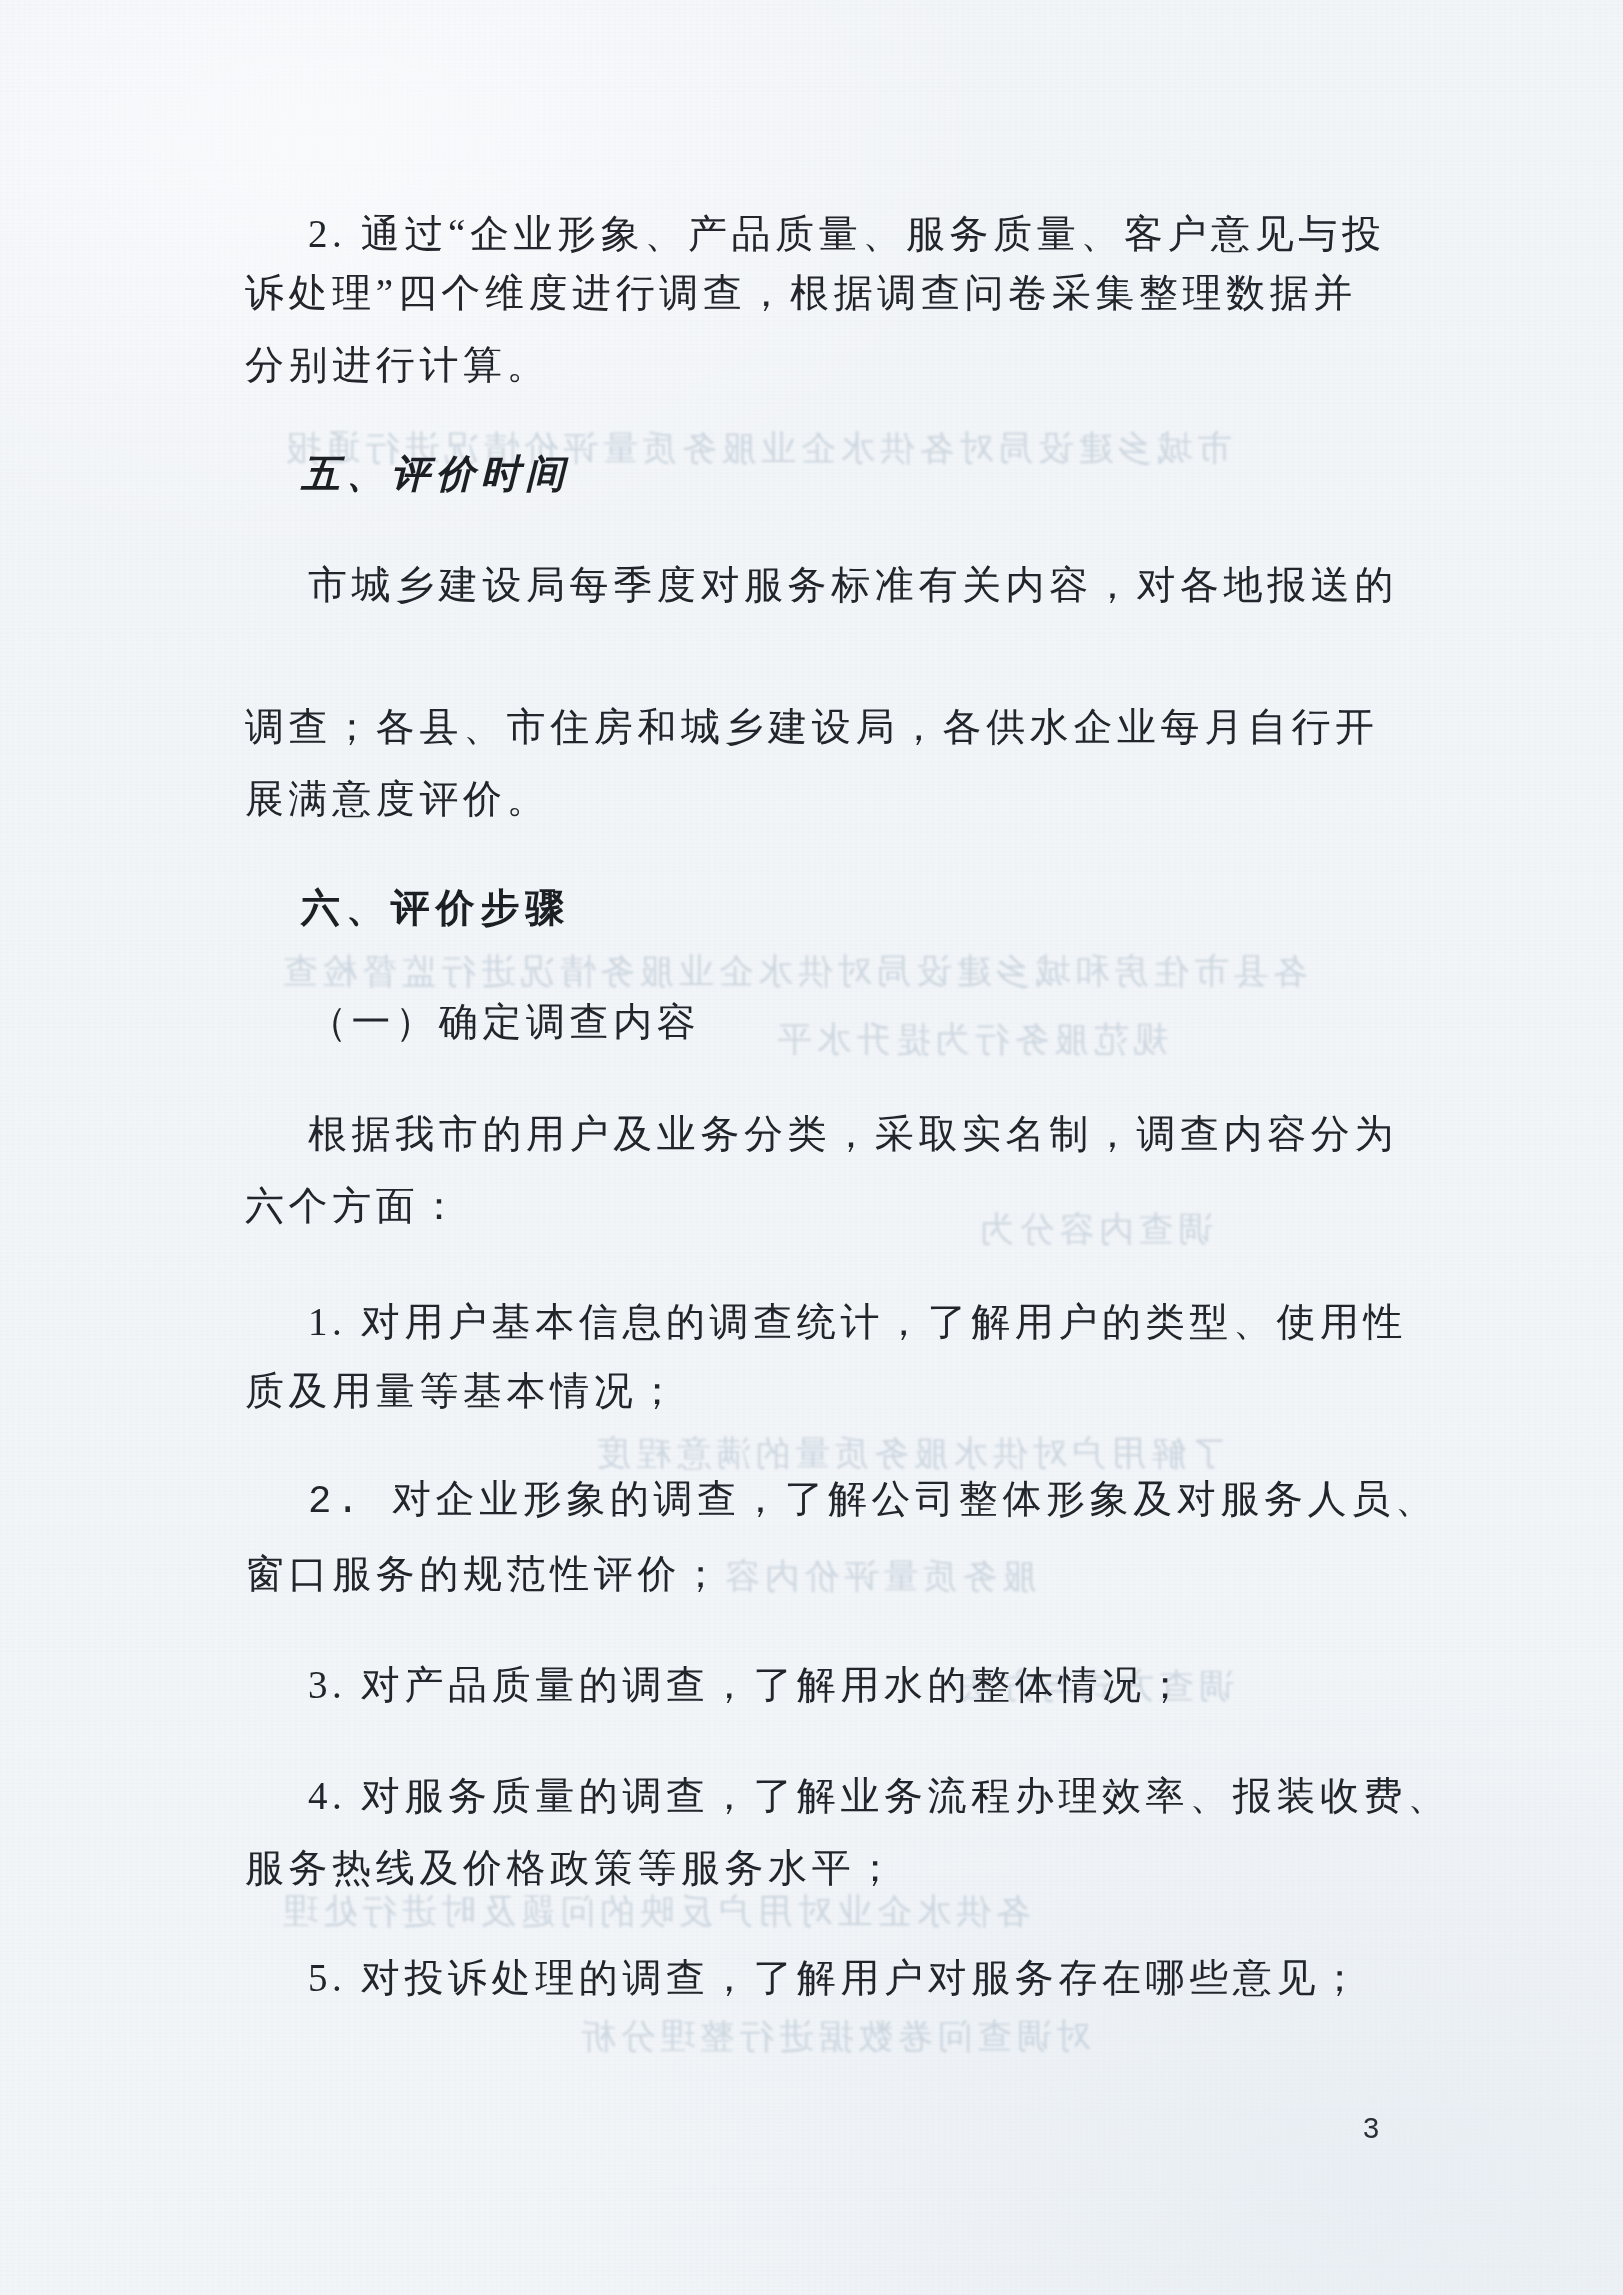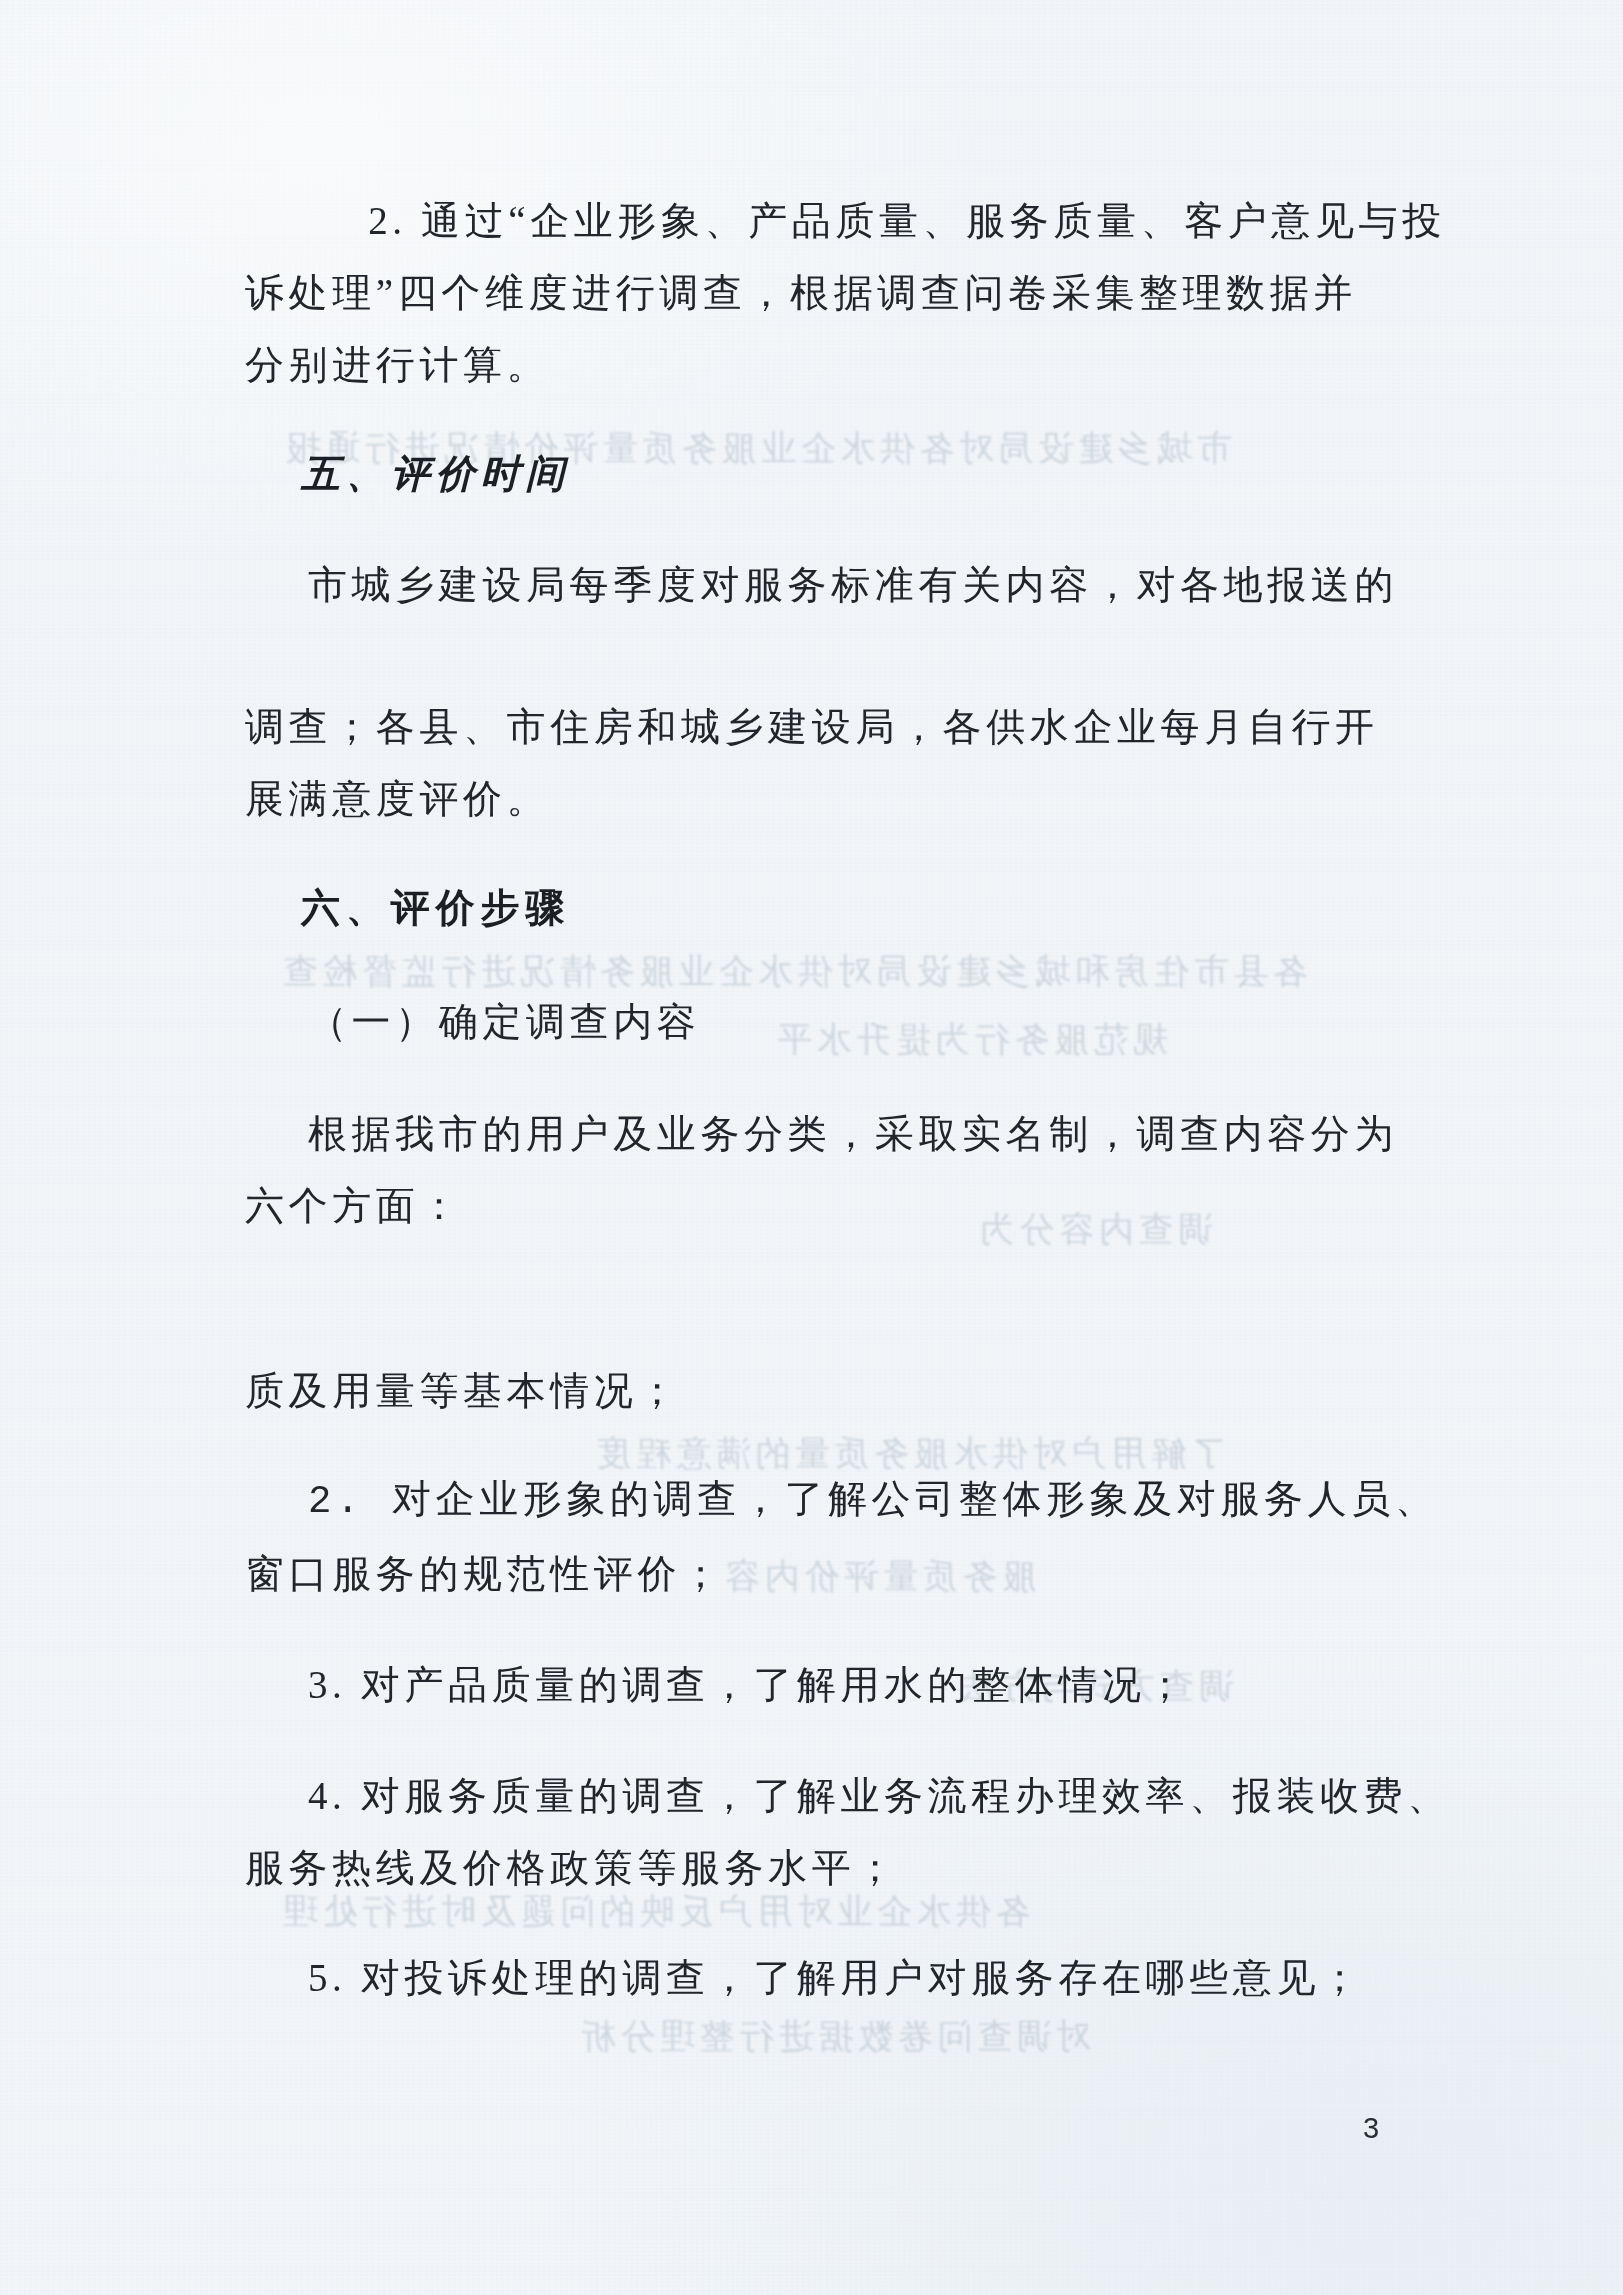--- a/index.html
+++ b/index.html
@@ -74,37 +74,38 @@
   <div class="ghost" style="top:425px;  left:281px;">市城乡建设局对各供水企业服务质量评价情况进行通报</div>
   <div class="ghost" style="top:948px; left:278px;">各县市住房和城乡建设局对供水企业服务情况进行监督检查</div>
   <div class="ghost" style="top:1016px; left:772px;">规范服务行为提升水平</div>
   <div class="ghost" style="top:1206px; left:975px;">调查内容分为</div>
   <div class="ghost" style="top:1430px; left:592px;">了解用户对供水服务质量的满意程度</div>
   <div class="ghost" style="top:1553px; left:720px;">服务质量评价内容</div>
   <div class="ghost" style="top:1663px; left:956px;">调查方式与方法</div>
   <div class="ghost" style="top:1888px; left:278px;">各供水企业对用户反映的问题及时进行处理</div>
   <div class="ghost" style="top:2013px; left:576px;">对调查问卷数据进行整理分析</div>
 
-  <div class="line indent" style="top:200px;text-align:center;">2. 通过“企业形象、产品质量、服务质量、客户意见与投</div>
+  <div class="line indent" style="top:213px;">2. 通过“企业形象、产品质量、服务质量、客户意见与投</div>
   <div class="line" style="top:272px;">诉处理”四个维度进行调查，根据调查问卷采集整理数据并</div>
   <div class="line" style="top:344px;">分别进行计算。</div>
 
   <div class="line heading" style="top:453px;font-style:italic;">五、评价时间</div>
 
   <div class="line indent" style="top:564px;">市城乡建设局每季度对服务标准有关内容，对各地报送的</div>
   <div class="line" style="top:706px;">调查；各县、市住房和城乡建设局，各供水企业每月自行开</div>
   <div class="line heading" style="top:887px;">六、评价步骤</div>
 
   <div class="line" style="top:778px;">展满意度评价。</div>
 
   <div class="line subheading" style="top:1001px;">（一）确定调查内容</div>
 
   <div class="line indent" style="top:1113px;">根据我市的用户及业务分类，采取实名制，调查内容分为</div>
   <div class="line" style="top:1185px;">六个方面：</div>
 
+  <div class="line indent" style="top:1301px;">1. 对用户基本信息的调查统计，了解用户的类型、使用性</div>
   <div class="line" style="top:1370px;">质及用量等基本情况；</div>
 
   <div class="line indent" style="top:1481px;font-family:Liberation Mono, monospace;">2. 对企业形象的调查，了解公司整体形象及对服务人员、</div>
   <div class="line" style="top:1553px;">窗口服务的规范性评价；</div>
 
   <div class="line indent" style="top:1664px;">3. 对产品质量的调查，了解用水的整体情况；</div>
 
   <div class="line indent" style="top:1775px;">4. 对服务质量的调查，了解业务流程办理效率、报装收费、</div>
   <div class="line" style="top:1847px;">服务热线及价格政策等服务水平；</div>
 

